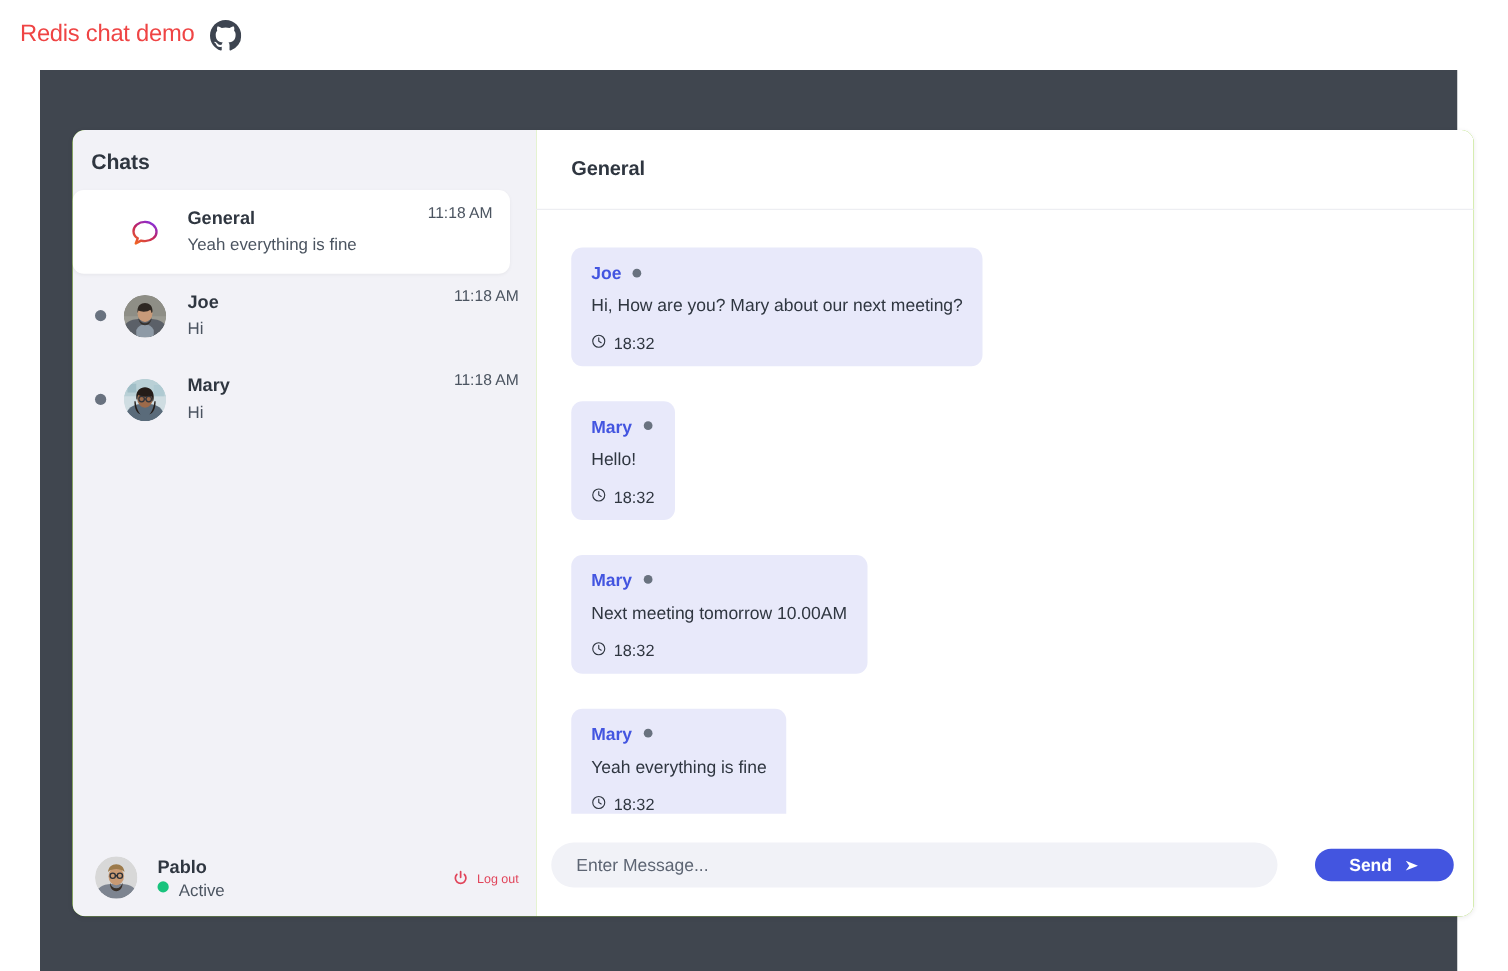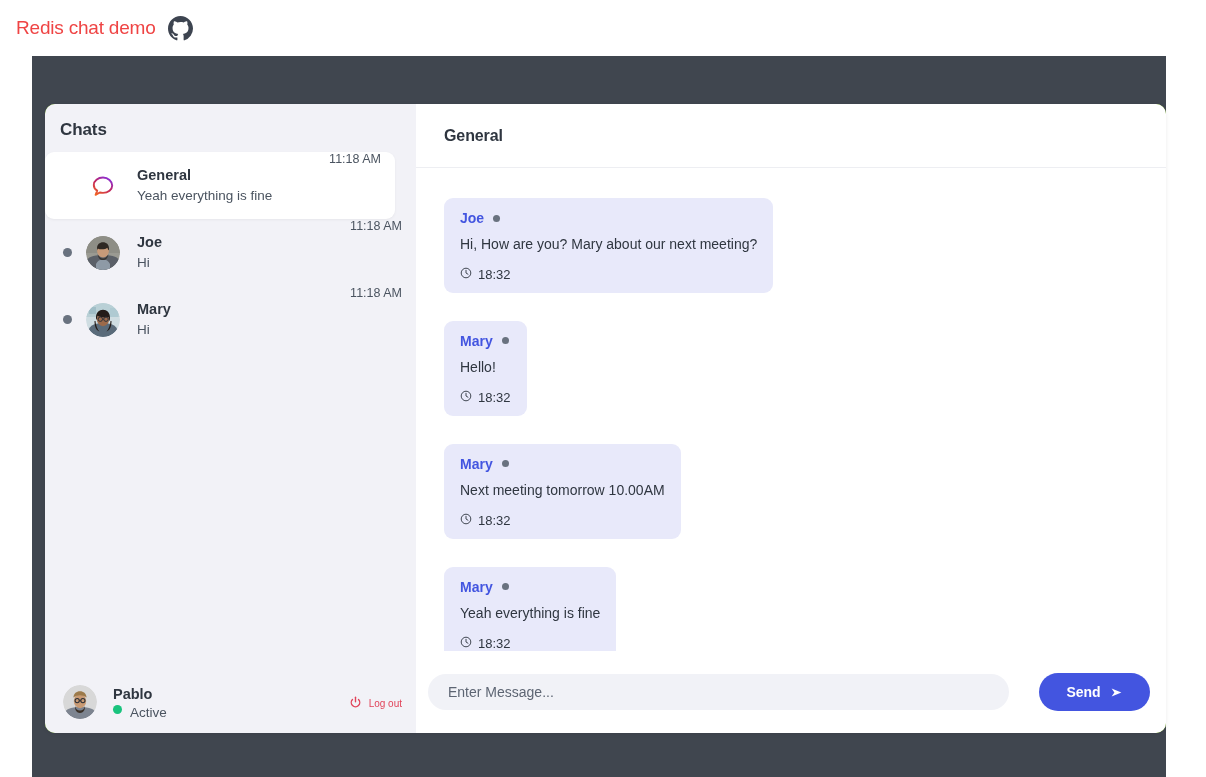--- a/index.html
+++ b/index.html
@@ -52,21 +52,21 @@
     left: 0;
     top: 56px;
     width: 32px;
     height: 721px;
     background: #ffffff;
   }
 
   
   .card {
     position: absolute;
-    left: 45px;
+    left: 58px;
     top: 104px;
     width: 1121px;
     height: 629px;
     background: #84cc16;
     border-radius: 10px;
     display: flex;
     overflow: hidden;
     box-shadow: 0 1px 4px rgba(0,0,0,0.08);
   }
 
@@ -142,20 +142,21 @@
   .row-sub {
     font-size: 13.5px;
     color: #4b5460;
     line-height: 1.45;
   }
   .row-time {
     font-size: 12.5px;
     color: #4b5460;
     flex-shrink: 0;
     align-self: flex-start;
+    margin-top: 11px;
   }
 
   
   .sidebar-footer {
     height: 62px;
     display: flex;
     align-items: center;
     padding: 0 14px 0 18px;
   }
   .footer-avatar {
@@ -282,21 +283,21 @@
     background: #f1f2f7;
     padding: 14px 20px;
     font-size: 14px;
     color: #2f3640;
     font-family: "Liberation Sans", sans-serif;
   }
   .msg-input::placeholder { color: #5d6573; }
 
   .send-btn {
     width: 111px;
-    height: 38px;
+    height: 26px;
     border: none;
     border-radius: 19px;
     background: #4355e0;
     color: #ffffff;
     font-size: 14px;
     font-weight: bold;
     font-family: "Liberation Sans", sans-serif;
     display: flex;
     align-items: center;
     justify-content: center;

